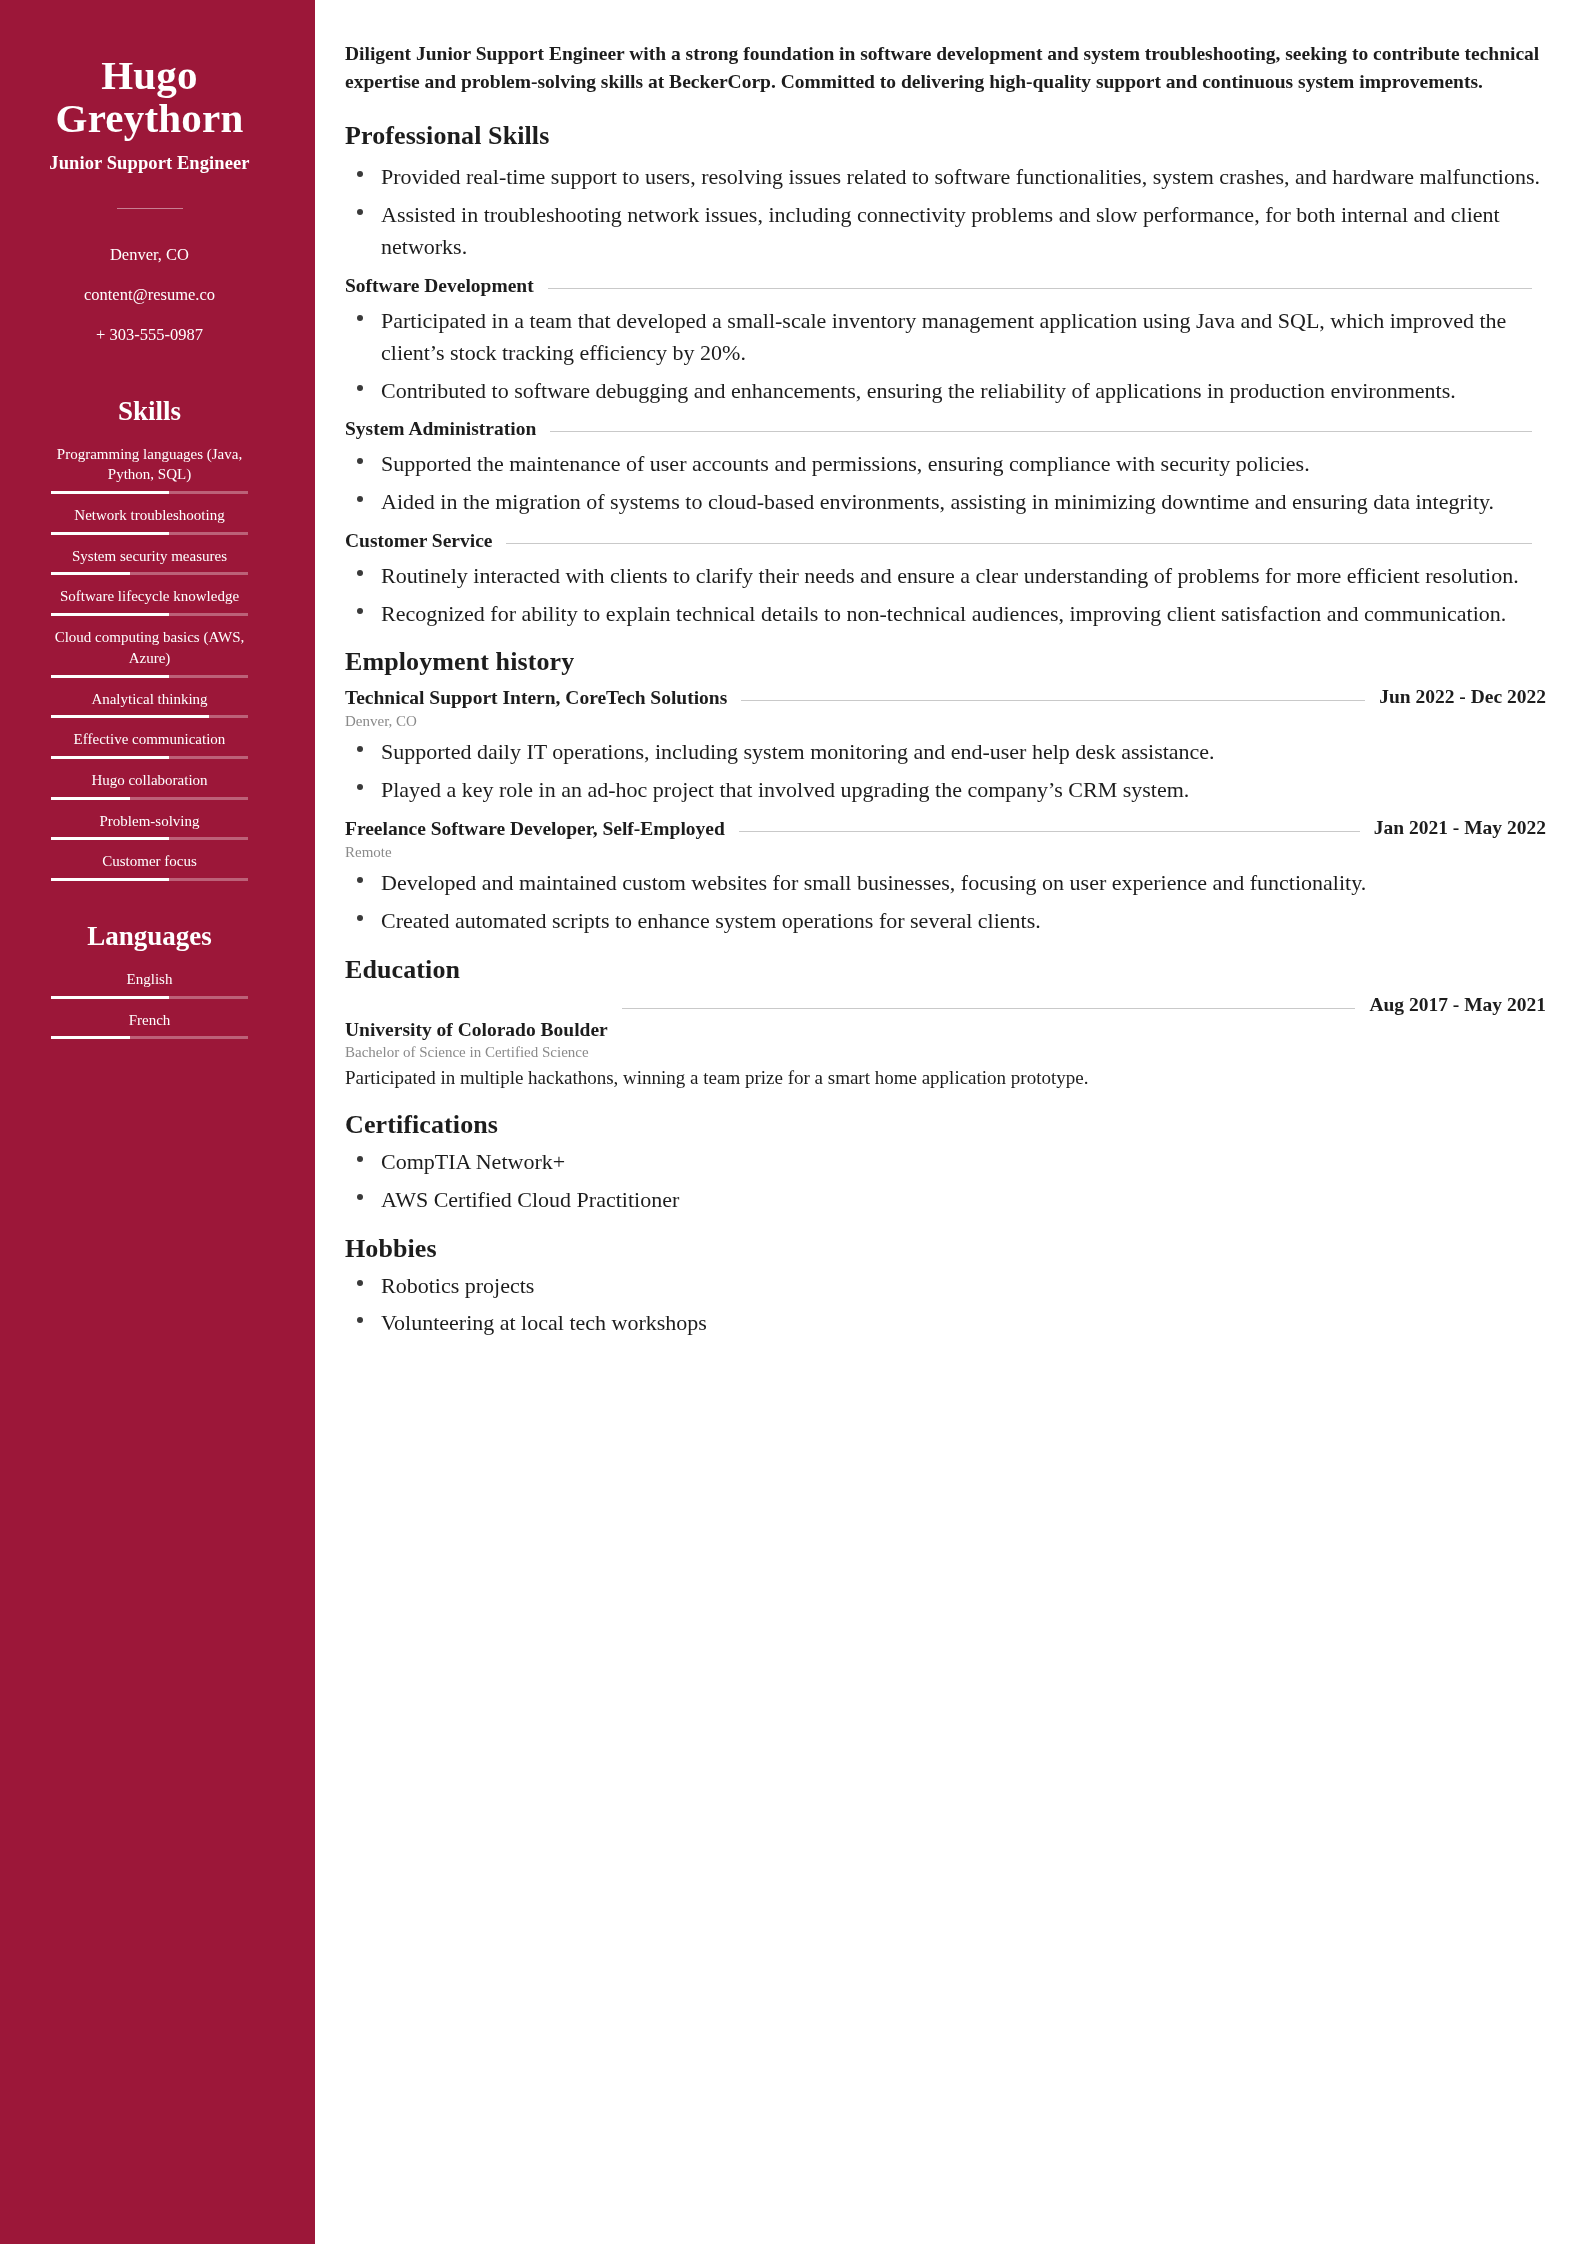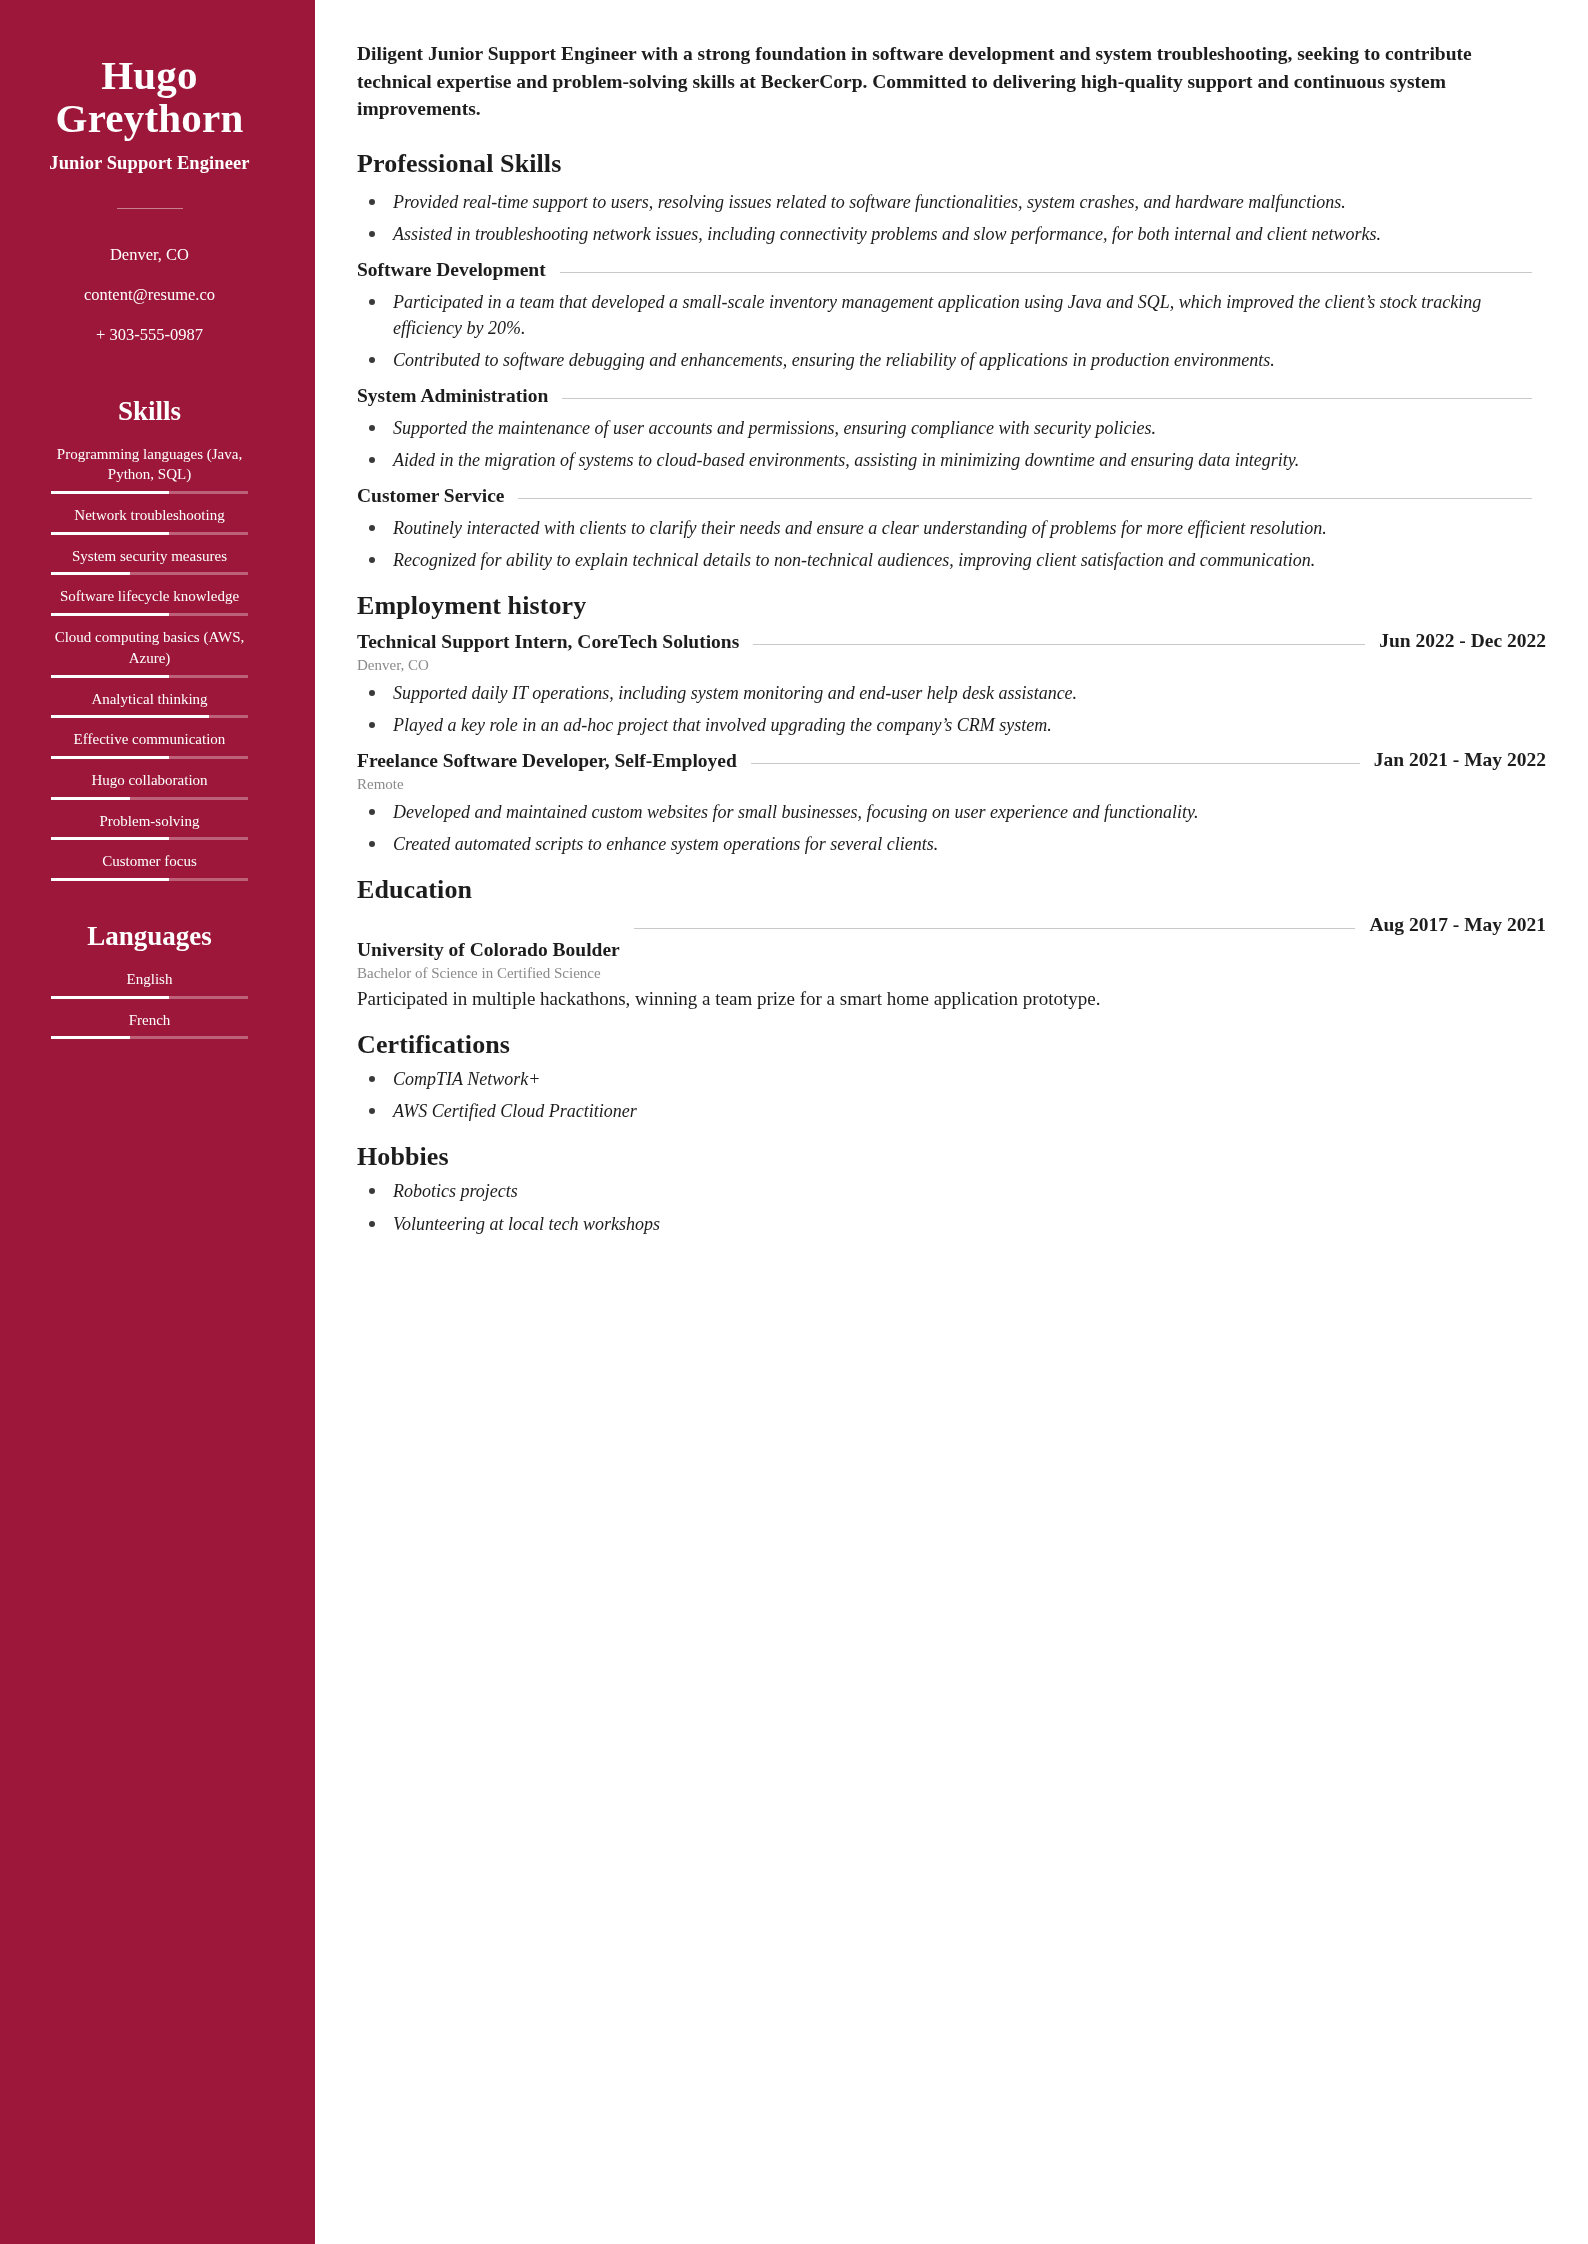--- a/index.html
+++ b/index.html
@@ -67,21 +67,21 @@
   }
   .skill-bar > span {
     position: absolute; left: 0; top: 0; height: 3px;
     background: #ffffff;
     display: block;
   }
 
   
   .main {
     flex: 1;
-    padding: 40px 42px 40px 42px;
+    padding: 40px 42px 40px 30px;
     color: #1d1d1d;
   }
   .summary {
     font-size: 19.5px;
     font-weight: bold;
     line-height: 1.42;
     margin-bottom: 26px;
   }
   .sec-title {
     font-size: 26px;
@@ -125,25 +125,24 @@
     margin-bottom: 3px;
   }
   .entry-desc {
     font-size: 19px;
     line-height: 1.45;
     margin-top: 2px;
   }
   ul.bullets { list-style: none; margin: 4px 0 10px 0; }
   ul.bullets li {
     position: relative;
-    font-size: 18px;
+    font-size: 22px;
     line-height: 1.45;
     padding-left: 36px;
     margin: 6px 0;
-    font-style: italic;
   }
   ul.bullets li::before {
     content: "";
     position: absolute;
     left: 12px; top: 10px;
     width: 6px; height: 6px;
     border-radius: 50%;
     background: #3a3a3a;
   }
   .skillgroup { margin-top: 10px; }

